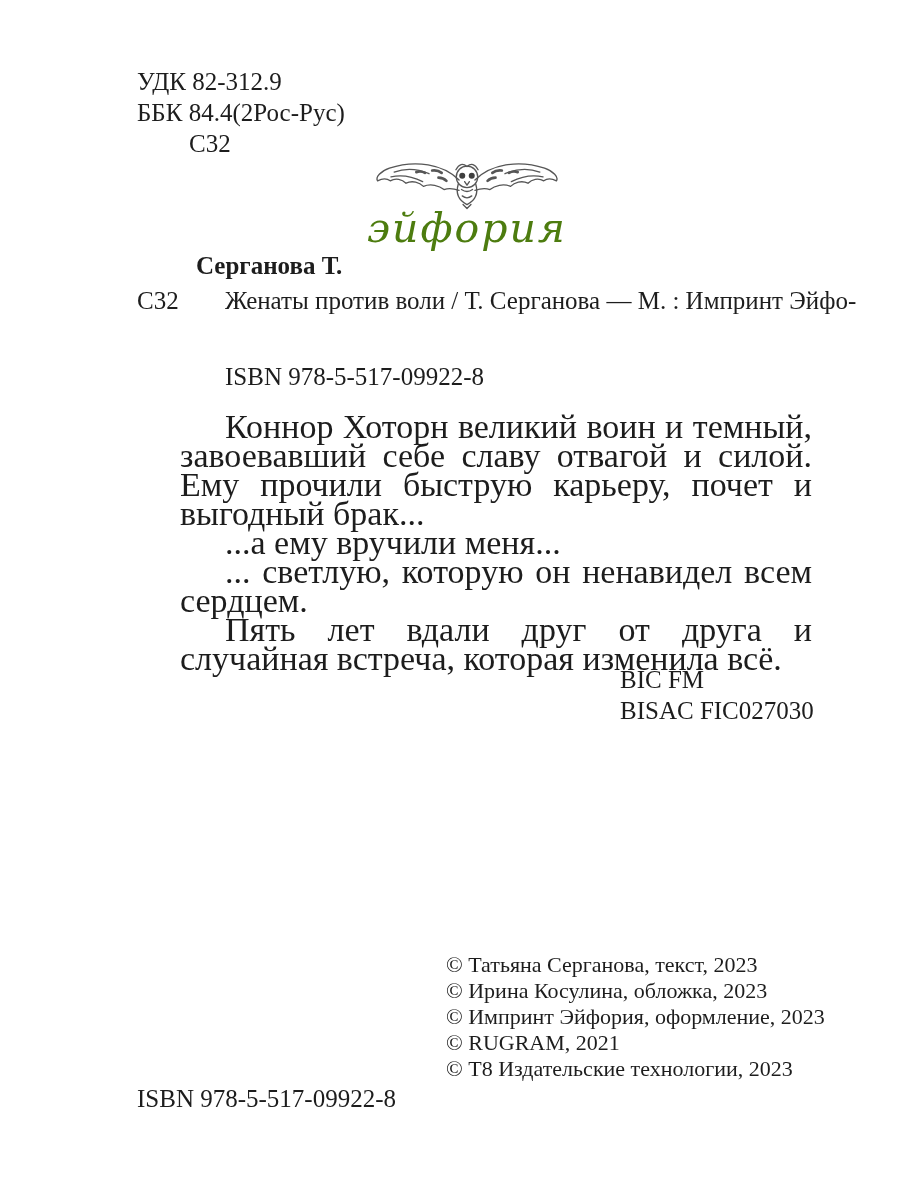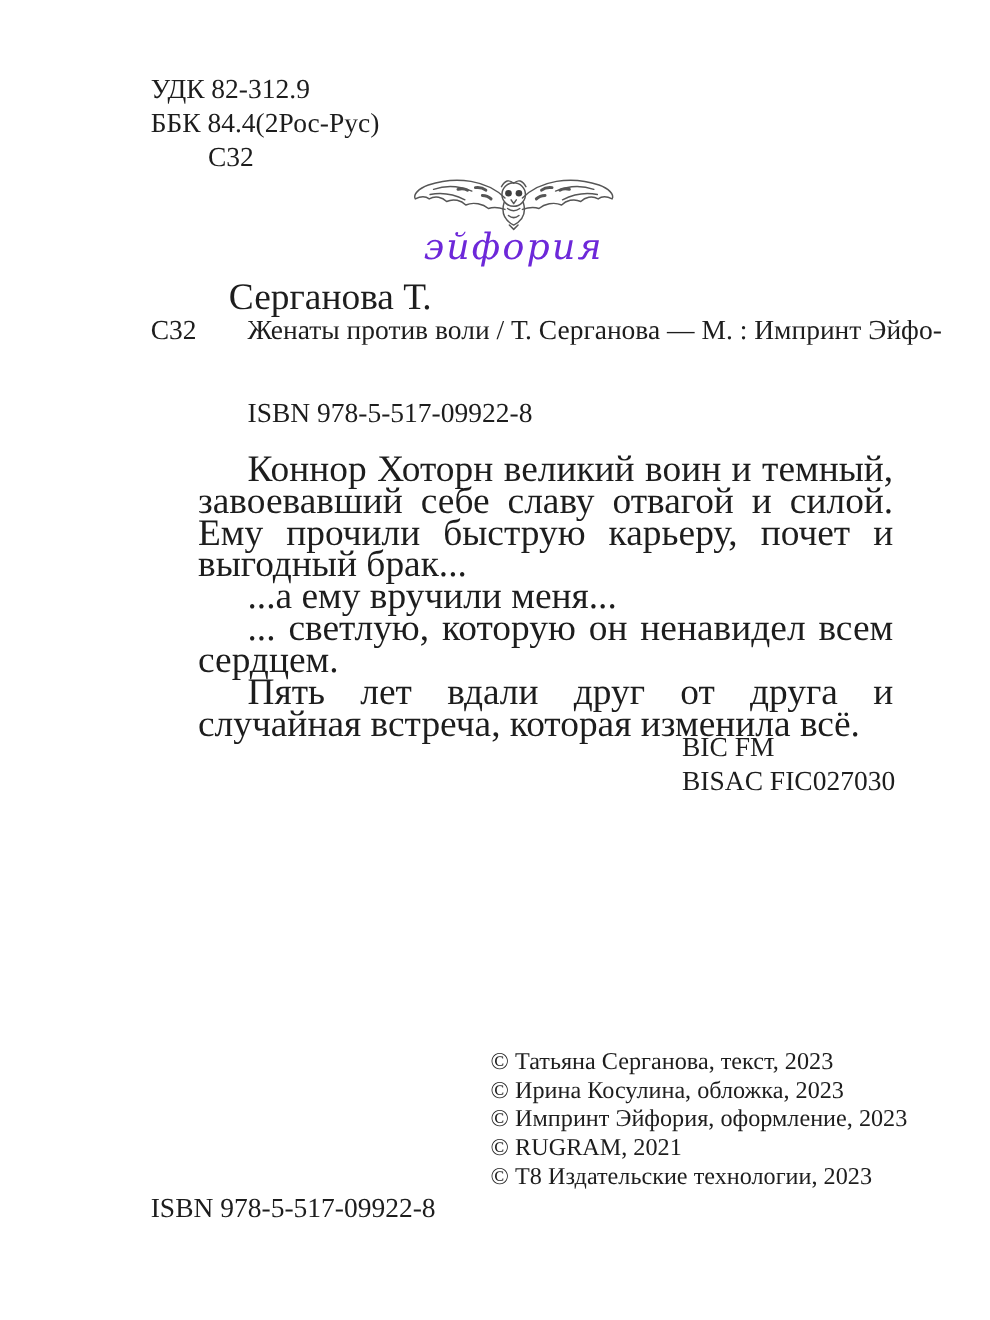--- a/index.html
+++ b/index.html
@@ -26,31 +26,31 @@
     position: absolute;
     left: 335px; top: 158px;
     width: 200px;
     text-align: center;
     color: #4f4f4f;
   }
   .logo svg { display: block; margin: 0 auto; }
   .wordmark {
     font-family: "DejaVu Serif", "Liberation Serif", serif;
     font-style: italic;
-    font-size: 33px;
+    font-size: 41px;
     letter-spacing: 2px;
-    color: #6d28d9;
+    color: #4d7c0f;
     margin-top: -6px;
   }
 
   .author-heading {
     position: absolute;
-    left: 176px; top: 252px;
-    font-size: 34px;
-    font-weight: normal;
+    left: 164px; top: 252px;
+    font-size: 25px;
+    font-weight: bold;
     white-space: nowrap;
   }
 
   .catalog { position: absolute; left: 105px; top: 285px; font-size: 25px; line-height: 31px; }
   .catalog .entry-code { position: absolute; left: 0; top: 0; }
   .catalog .entry-lines { margin-left: 43px; white-space: nowrap; text-align: right; }
   .catalog .entry-lines .first { text-indent: 45px; }
 
   .isbn-top {
     position: absolute;

